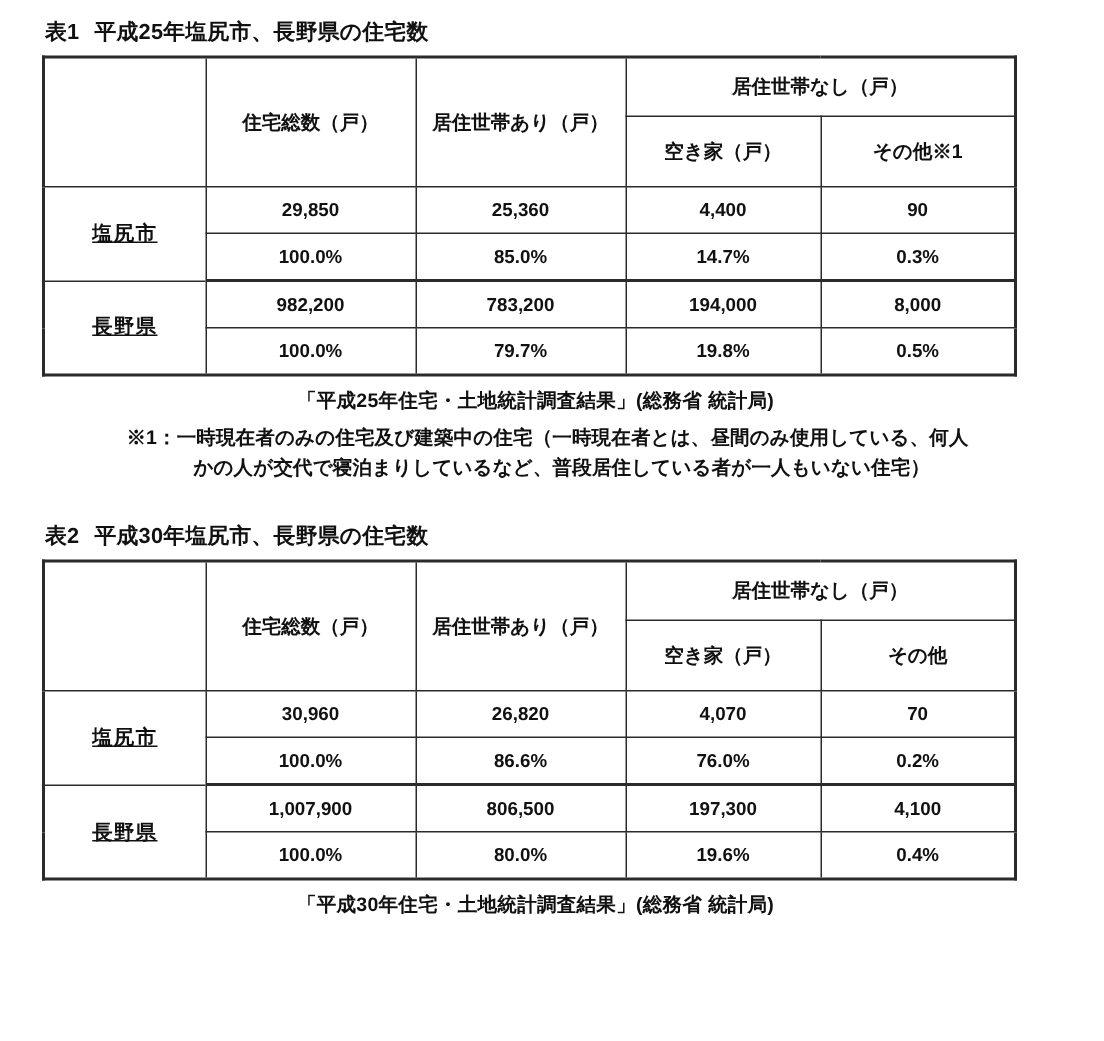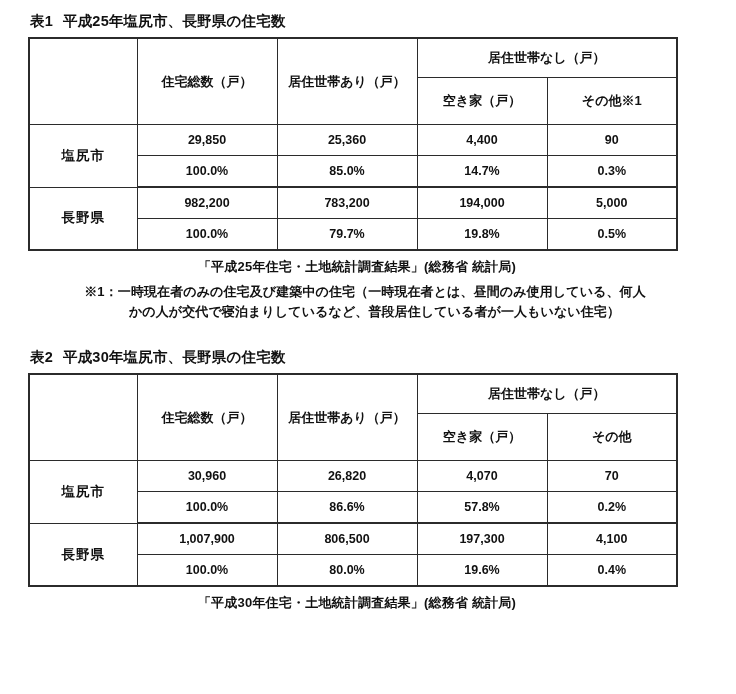--- a/index.html
+++ b/index.html
@@ -41,20 +41,21 @@
     border: 1px solid #2b2b2b;
     font-size: 12.5px;
     font-weight: bold;
     text-align: center;
     vertical-align: middle;
     color: #111;
     padding: 0;
   }
   table.data .outer-left {
     border-left: 2px solid #2b2b2b;
+    text-decoration: underline;
   }
   table.data .outer-right {
     border-right: 2px solid #2b2b2b;
   }
   table.data .thick-top {
     border-top: 2px solid #2b2b2b;
   }
   table.data .thick-bottom {
     border-bottom: 2px solid #2b2b2b;
   }
@@ -140,21 +141,21 @@
         <td class="thick-sep">85.0%</td>
         <td class="thick-sep">14.7%</td>
         <td class="thick-sep outer-right">0.3%</td>
       </tr>
 
       <tr>
         <td class="outer-left rowlabel thick-bottom" rowspan="2">長野県</td>
         <td style="height:30px;">982,200</td>
         <td>783,200</td>
         <td>194,000</td>
-        <td class="outer-right">5,000</td>
+        <td class="outer-right">8,000</td>
       </tr>
       <tr>
         <td class="thick-bottom" style="height:30px;">100.0%</td>
         <td class="thick-bottom">79.7%</td>
         <td class="thick-bottom">19.8%</td>
         <td class="thick-bottom outer-right">0.5%</td>
       </tr>
     </tbody>
   </table>
 
@@ -194,21 +195,21 @@
       <tr>
         <td class="outer-left rowlabel" rowspan="2">塩尻市</td>
         <td style="height:30px;">30,960</td>
         <td>26,820</td>
         <td>4,070</td>
         <td class="outer-right">70</td>
       </tr>
       <tr>
         <td class="thick-sep" style="height:30px;">100.0%</td>
         <td class="thick-sep">86.6%</td>
-        <td class="thick-sep">57.8%</td>
+        <td class="thick-sep">76.0%</td>
         <td class="thick-sep outer-right">0.2%</td>
       </tr>
 
       <tr>
         <td class="outer-left rowlabel thick-bottom" rowspan="2">長野県</td>
         <td style="height:30px;">1,007,900</td>
         <td>806,500</td>
         <td>197,300</td>
         <td class="outer-right">4,100</td>
       </tr>

